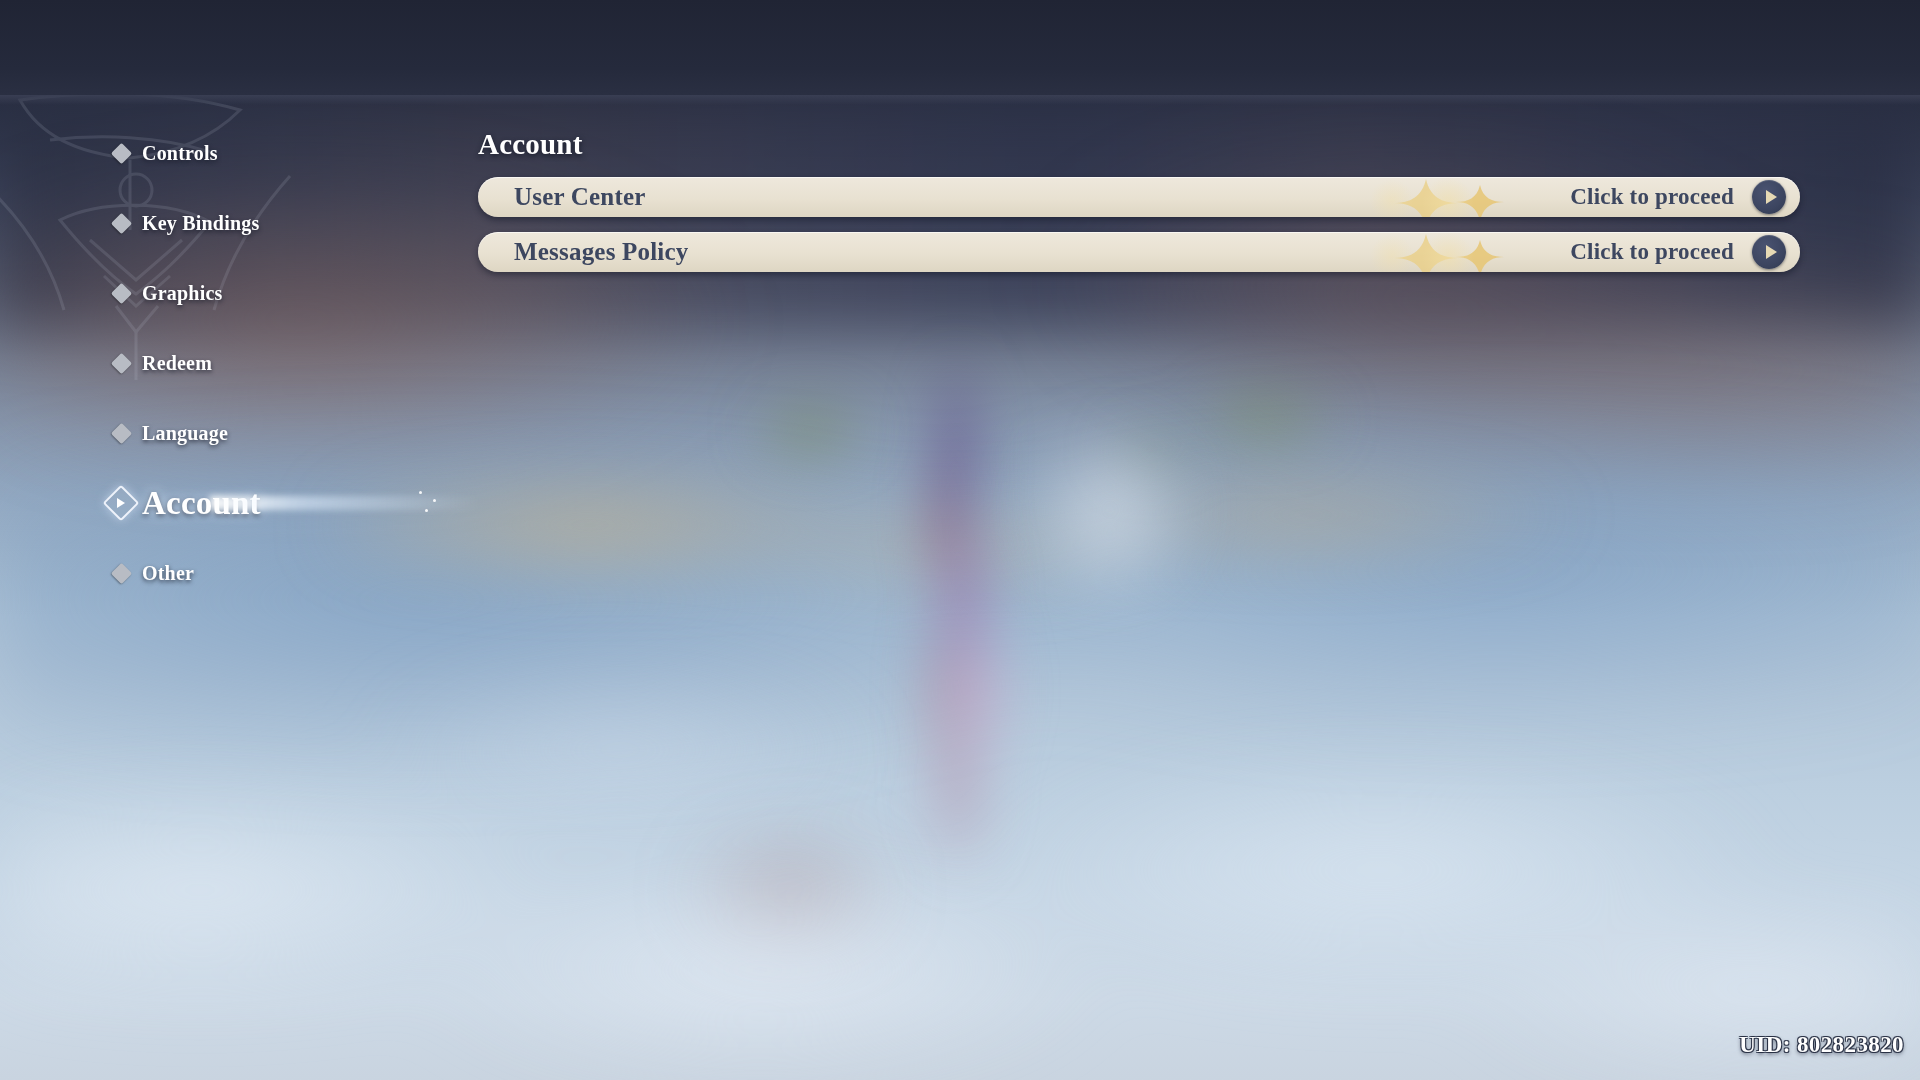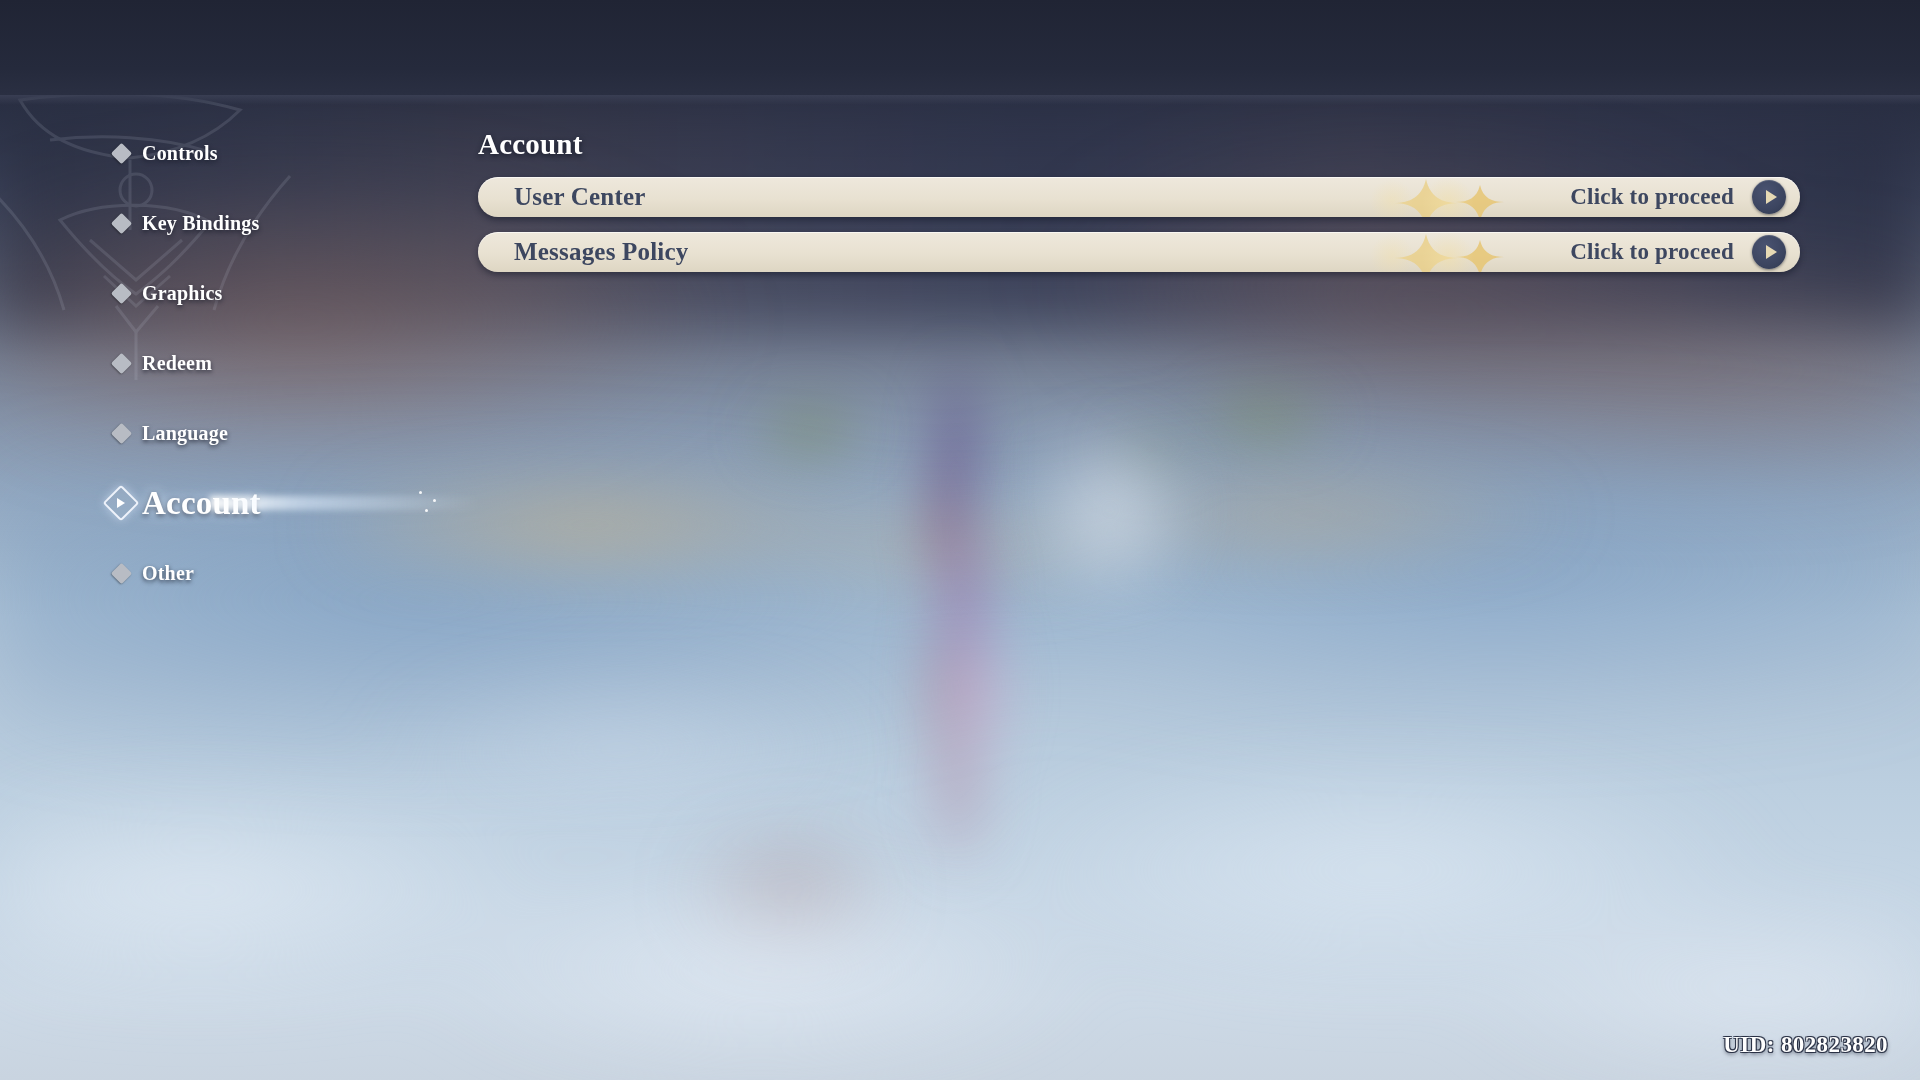--- a/index.html
+++ b/index.html
@@ -300,21 +300,21 @@
   .row-arrow::after{
     content:""; width:0; height:0;
     margin-left:4px;
     border-left:11px solid #e6d9b4;
     border-top:7px solid transparent;
     border-bottom:7px solid transparent;
   }
 
   
   .uid{
-    position:absolute; right:32px; bottom:22px;
+    position:absolute; right:16px; bottom:22px;
     font-size:23px; font-weight:700;
     color:#ffffff;
     letter-spacing:.4px;
     z-index:25;
     text-shadow:
       -1px -1px 0 rgba(40,48,68,.9),
        1px -1px 0 rgba(40,48,68,.9),
       -1px  1px 0 rgba(40,48,68,.9),
        1px  1px 0 rgba(40,48,68,.9),
        0 2px 4px rgba(20,26,44,.7);

